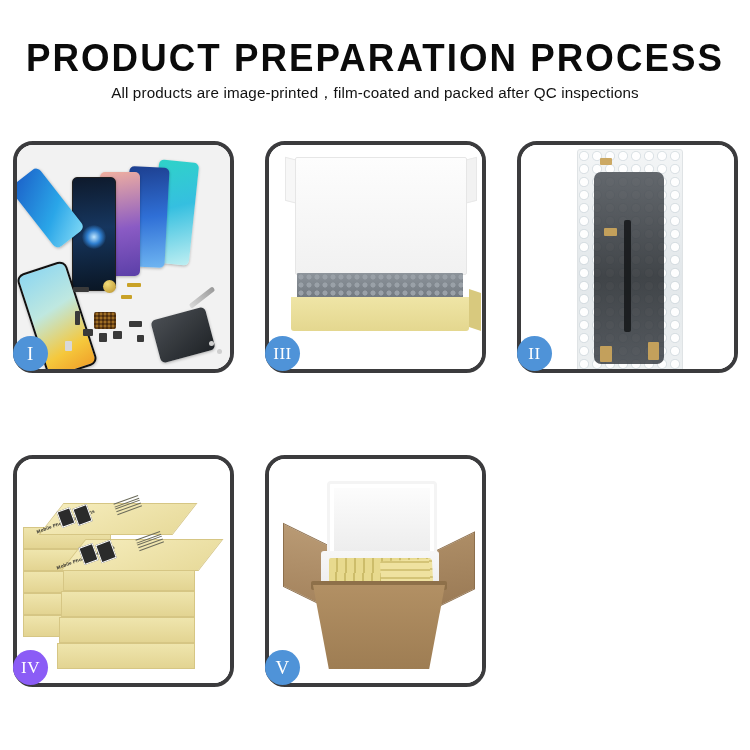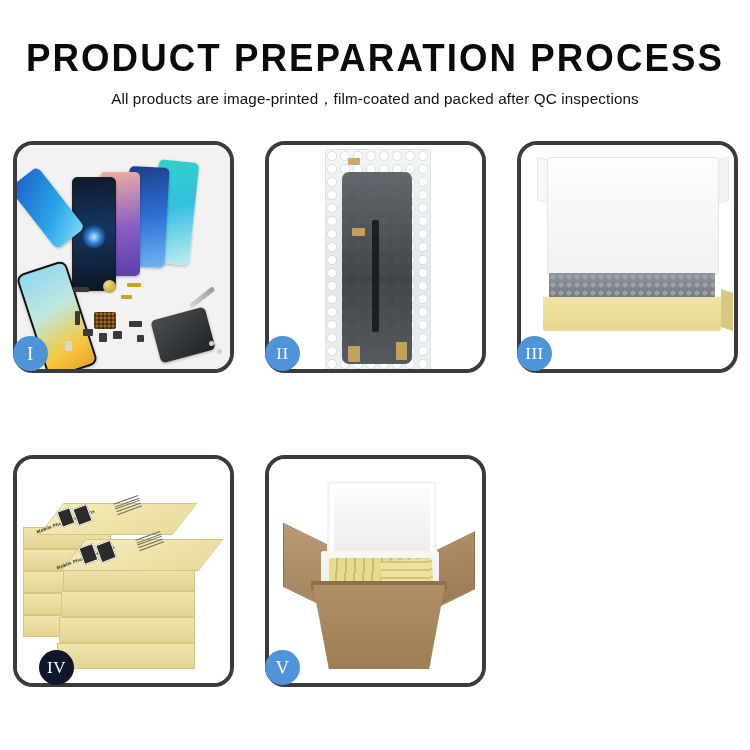--- a/index.html
+++ b/index.html
@@ -15,21 +15,21 @@
   .header{text-align:center;padding-top:38px;}
   .title{
     font-size:39px;
     font-weight:700;
     letter-spacing:2.2px;
     color:#0b0b0b;
     line-height:1.05;
     transform:scaleX(0.94);
   }
   .subtitle{
-    margin-top:10px;
+    margin-top:4px;
     font-size:15.2px;
     font-weight:400;
     color:#121212;
     letter-spacing:0.15px;
   }
 
   
   .grid{
     position:absolute;
     top:141px;left:13px;
@@ -221,48 +221,48 @@
           <div class="chip" style="left:200px;top:204px;width:5px;height:5px;background:#cfcfcf;border-radius:50%;"></div>
         </div>
         <div class="badge" style="background: rgb(79, 147, 216);">
           <span>I</span>
         </div>
       </div>
     </div>
 
     <div class="panel">
       <div class="panel-inner">
+        <div class="scene scene3">
+          <div class="lid3flapL"></div>
+          <div class="lid3flapR"></div>
+          <div class="lid3"></div>
+          <div class="foam3"></div>
+          <div class="base3side"></div>
+          <div class="base3"></div>
+        </div>
+        <div class="badge wide" style="background: rgb(79, 147, 216);">
+          <span>III</span>
+        </div>
+      </div>
+    </div>
+
+    <div class="panel">
+      <div class="panel-inner">
         <div class="scene scene2">
           <div class="bubblebag">
             <div class="screen2"></div>
             <div class="flex-tail"></div>
             <div class="tape" style="left:22px;top:8px;width:12px;height:7px;"></div>
             <div class="tape" style="left:26px;top:78px;width:13px;height:8px;"></div>
             <div class="tape" style="left:22px;top:196px;width:12px;height:16px;"></div>
             <div class="tape" style="left:70px;top:192px;width:11px;height:18px;"></div>
           </div>
         </div>
         <div class="badge wide" style="background: rgb(79, 147, 216);">
           <span>II</span>
-        </div>
-      </div>
-    </div>
-
-    <div class="panel">
-      <div class="panel-inner">
-        <div class="scene scene3">
-          <div class="lid3flapL"></div>
-          <div class="lid3flapR"></div>
-          <div class="lid3"></div>
-          <div class="foam3"></div>
-          <div class="base3side"></div>
-          <div class="base3"></div>
-        </div>
-        <div class="badge wide" style="background: rgb(79, 147, 216);">
-          <span>III</span>
         </div>
       </div>
     </div>
 
     <div class="panel">
       <div class="panel-inner">
         <div class="scene scene4">
 
           <div class="sbox" style="left:6px;top:68px;width:86px;height:20px;"></div>
           <div class="sbox" style="left:6px;top:90px;width:86px;height:20px;"></div>
@@ -291,21 +291,21 @@
               <i></i>
           </div>
           <div class="lbltext" style="left:120px;top:76px;">
             <i></i>
               <i></i>
               <i></i>
               <i></i>
               <i></i>
           </div>
         </div>
-        <div class="badge wide" style="background: #0f172a; margin-left: 26px;">
+        <div class="badge wide" style="background: #8b5cf6;">
           <span>IV</span>
         </div>
       </div>
     </div>
 
     <div class="panel">
       <div class="panel-inner">
         <div class="scene scene5">
           <div class="v-flapL"></div>
           <div class="v-flapR"></div>

